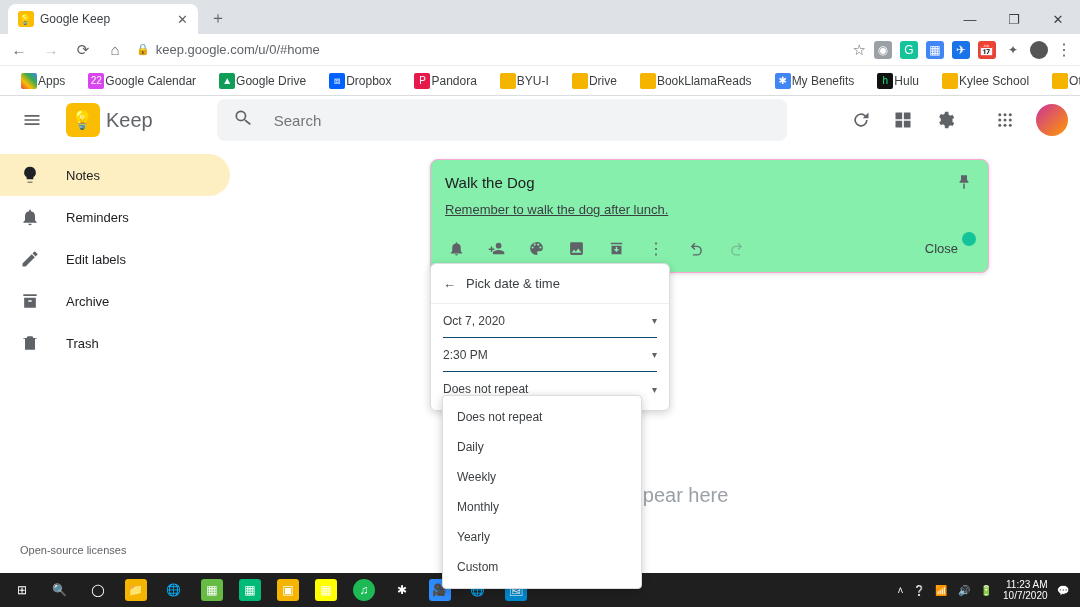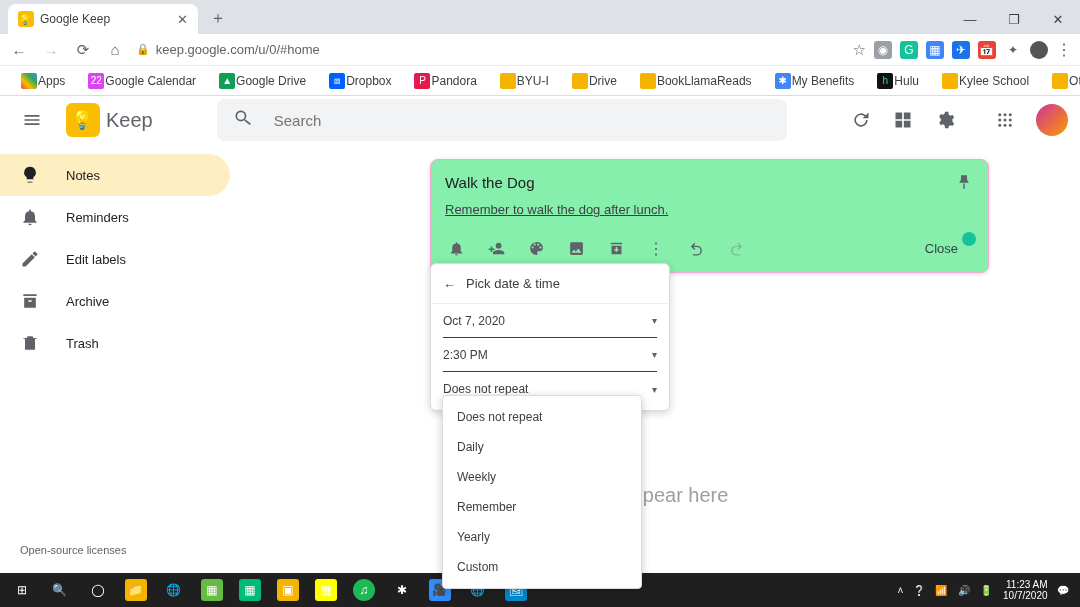--- a/index.html
+++ b/index.html
@@ -344,21 +344,21 @@
       <div class="dt-row" style="border-bottom:none">
         <span>Does not repeat</span>
           <span class="drop-caret">▾</span>
       </div>
     </div>
 
     <div class="repeat-dd">
       <div class="ri">Does not repeat</div>
       <div class="ri">Daily</div>
       <div class="ri">Weekly</div>
-      <div class="ri">Remember</div>
+      <div class="ri">Monthly</div>
       <div class="ri">Yearly</div>
       <div class="ri">Custom</div>
     </div>
 
   </div>
 </div>
 
 <div class="taskbar">
   <div class="task-ico">
       <div class="tb">⊞</div>

